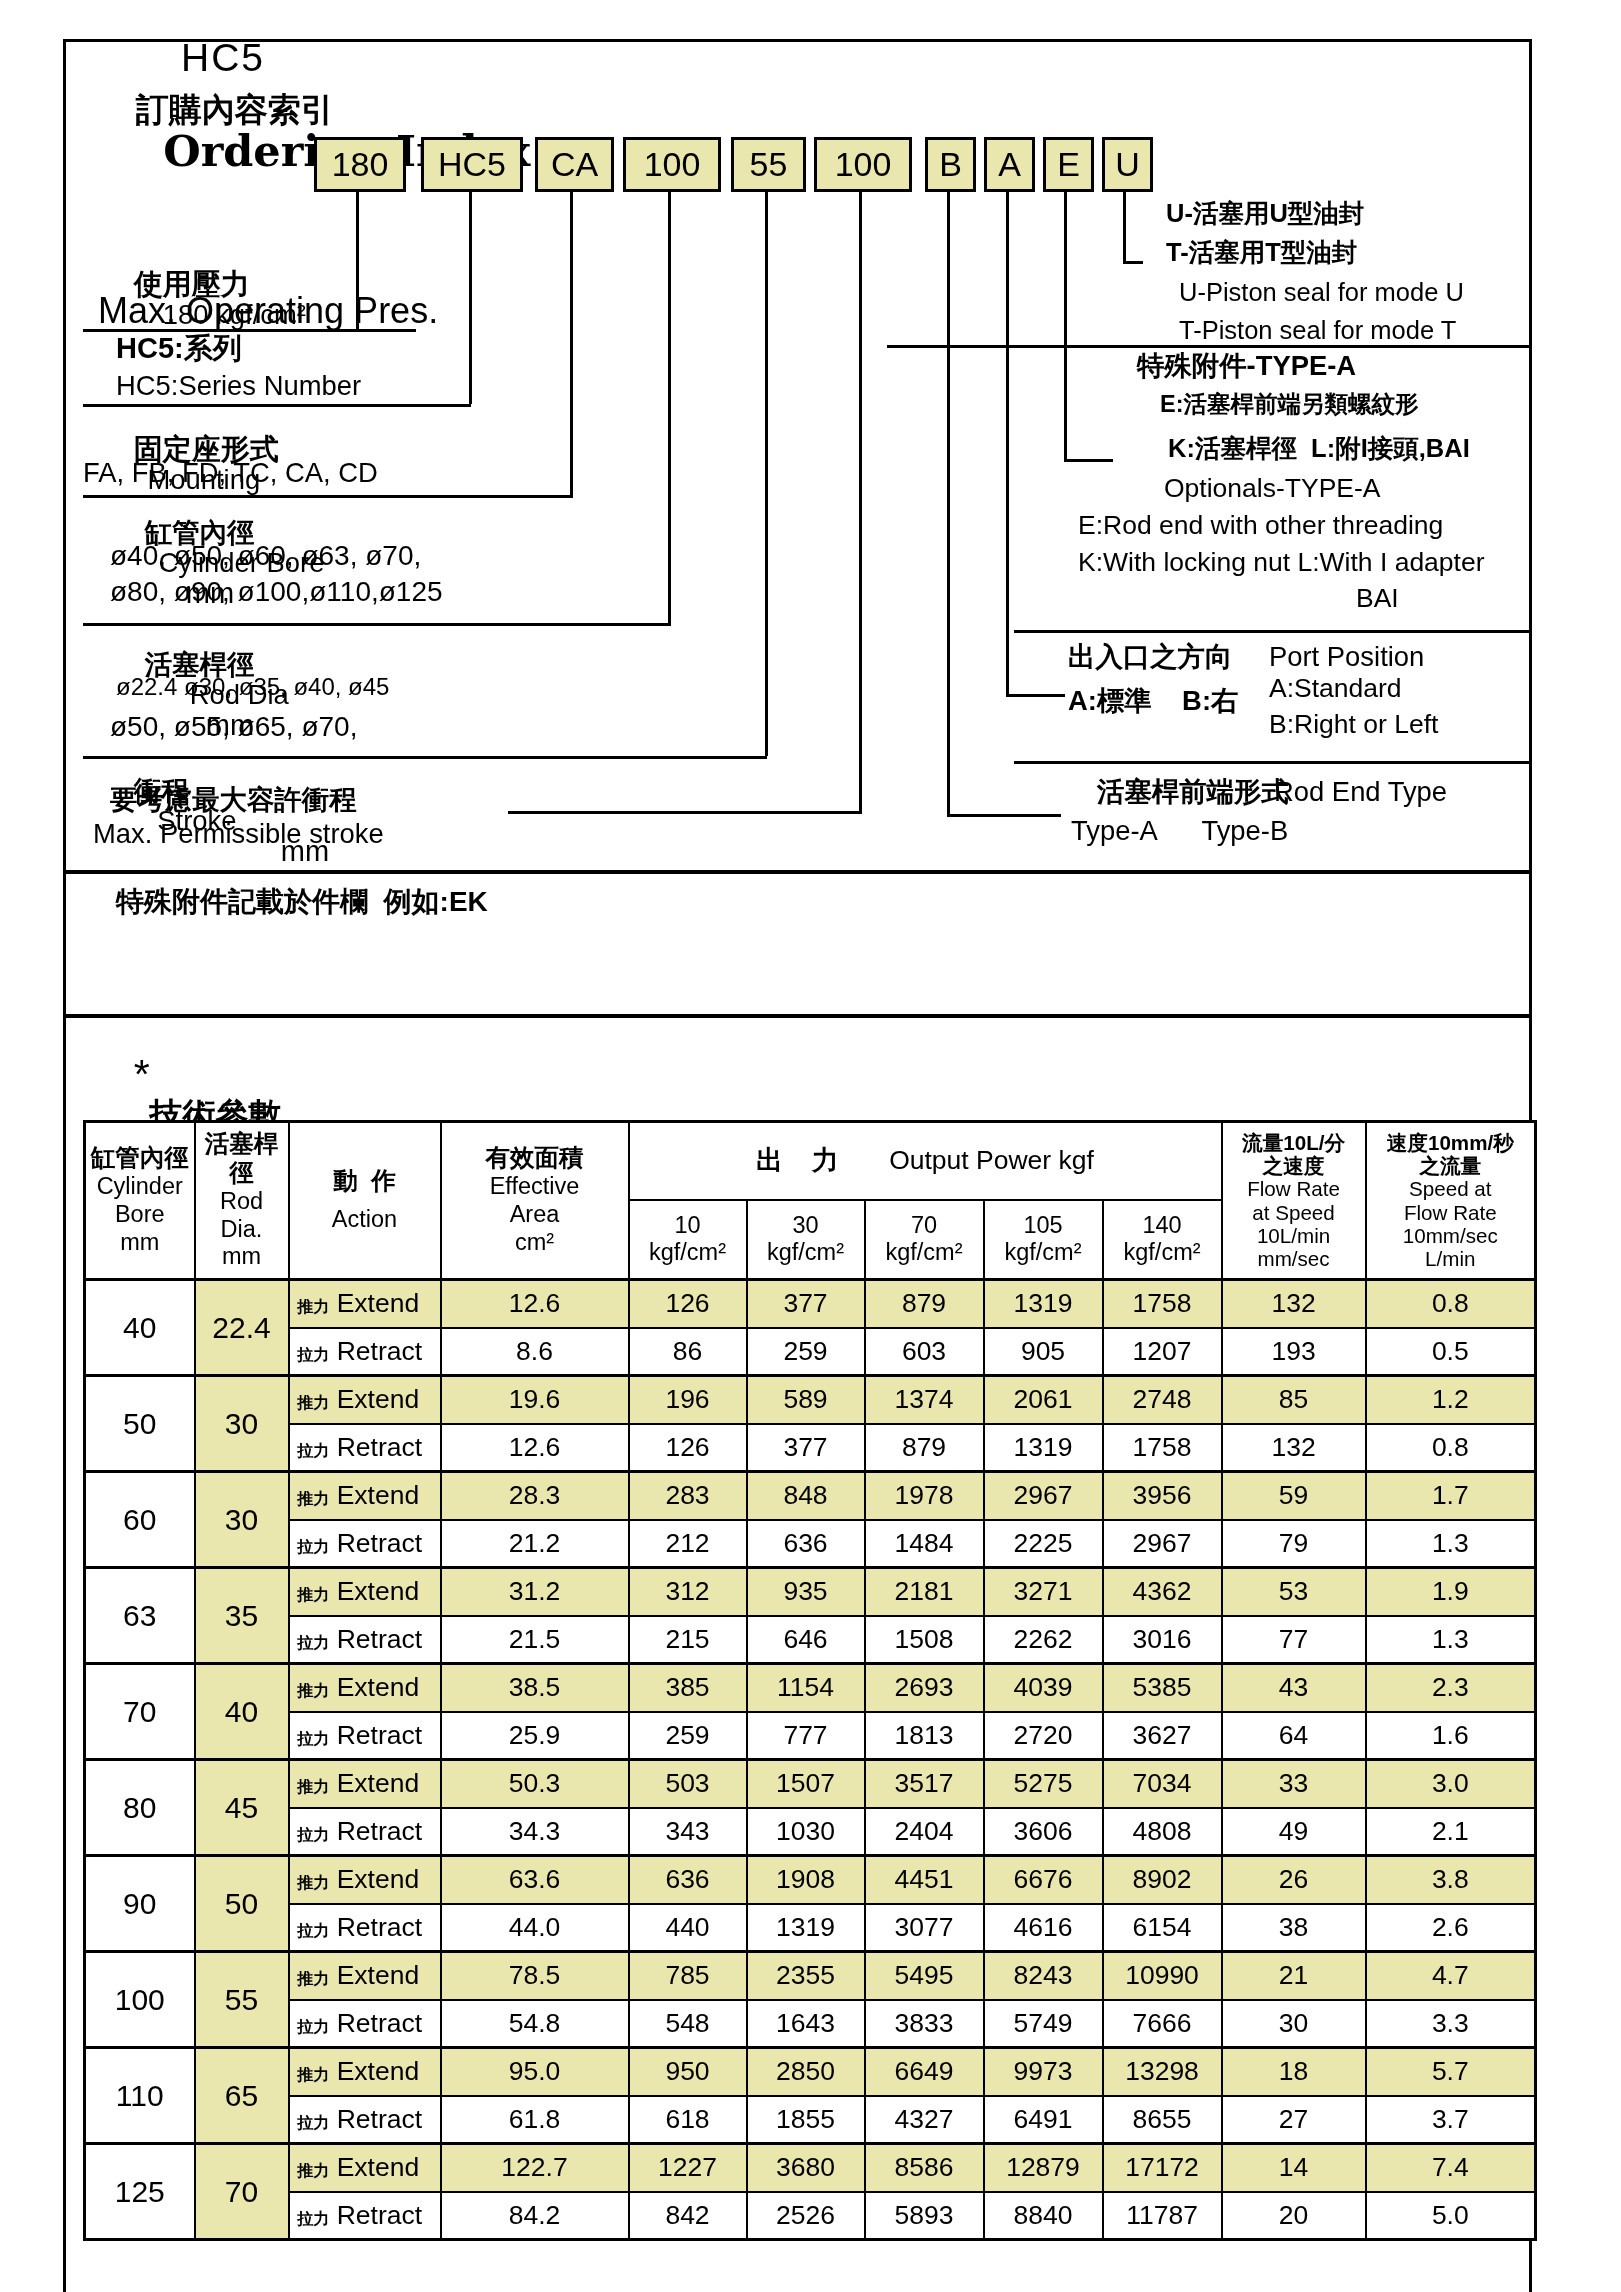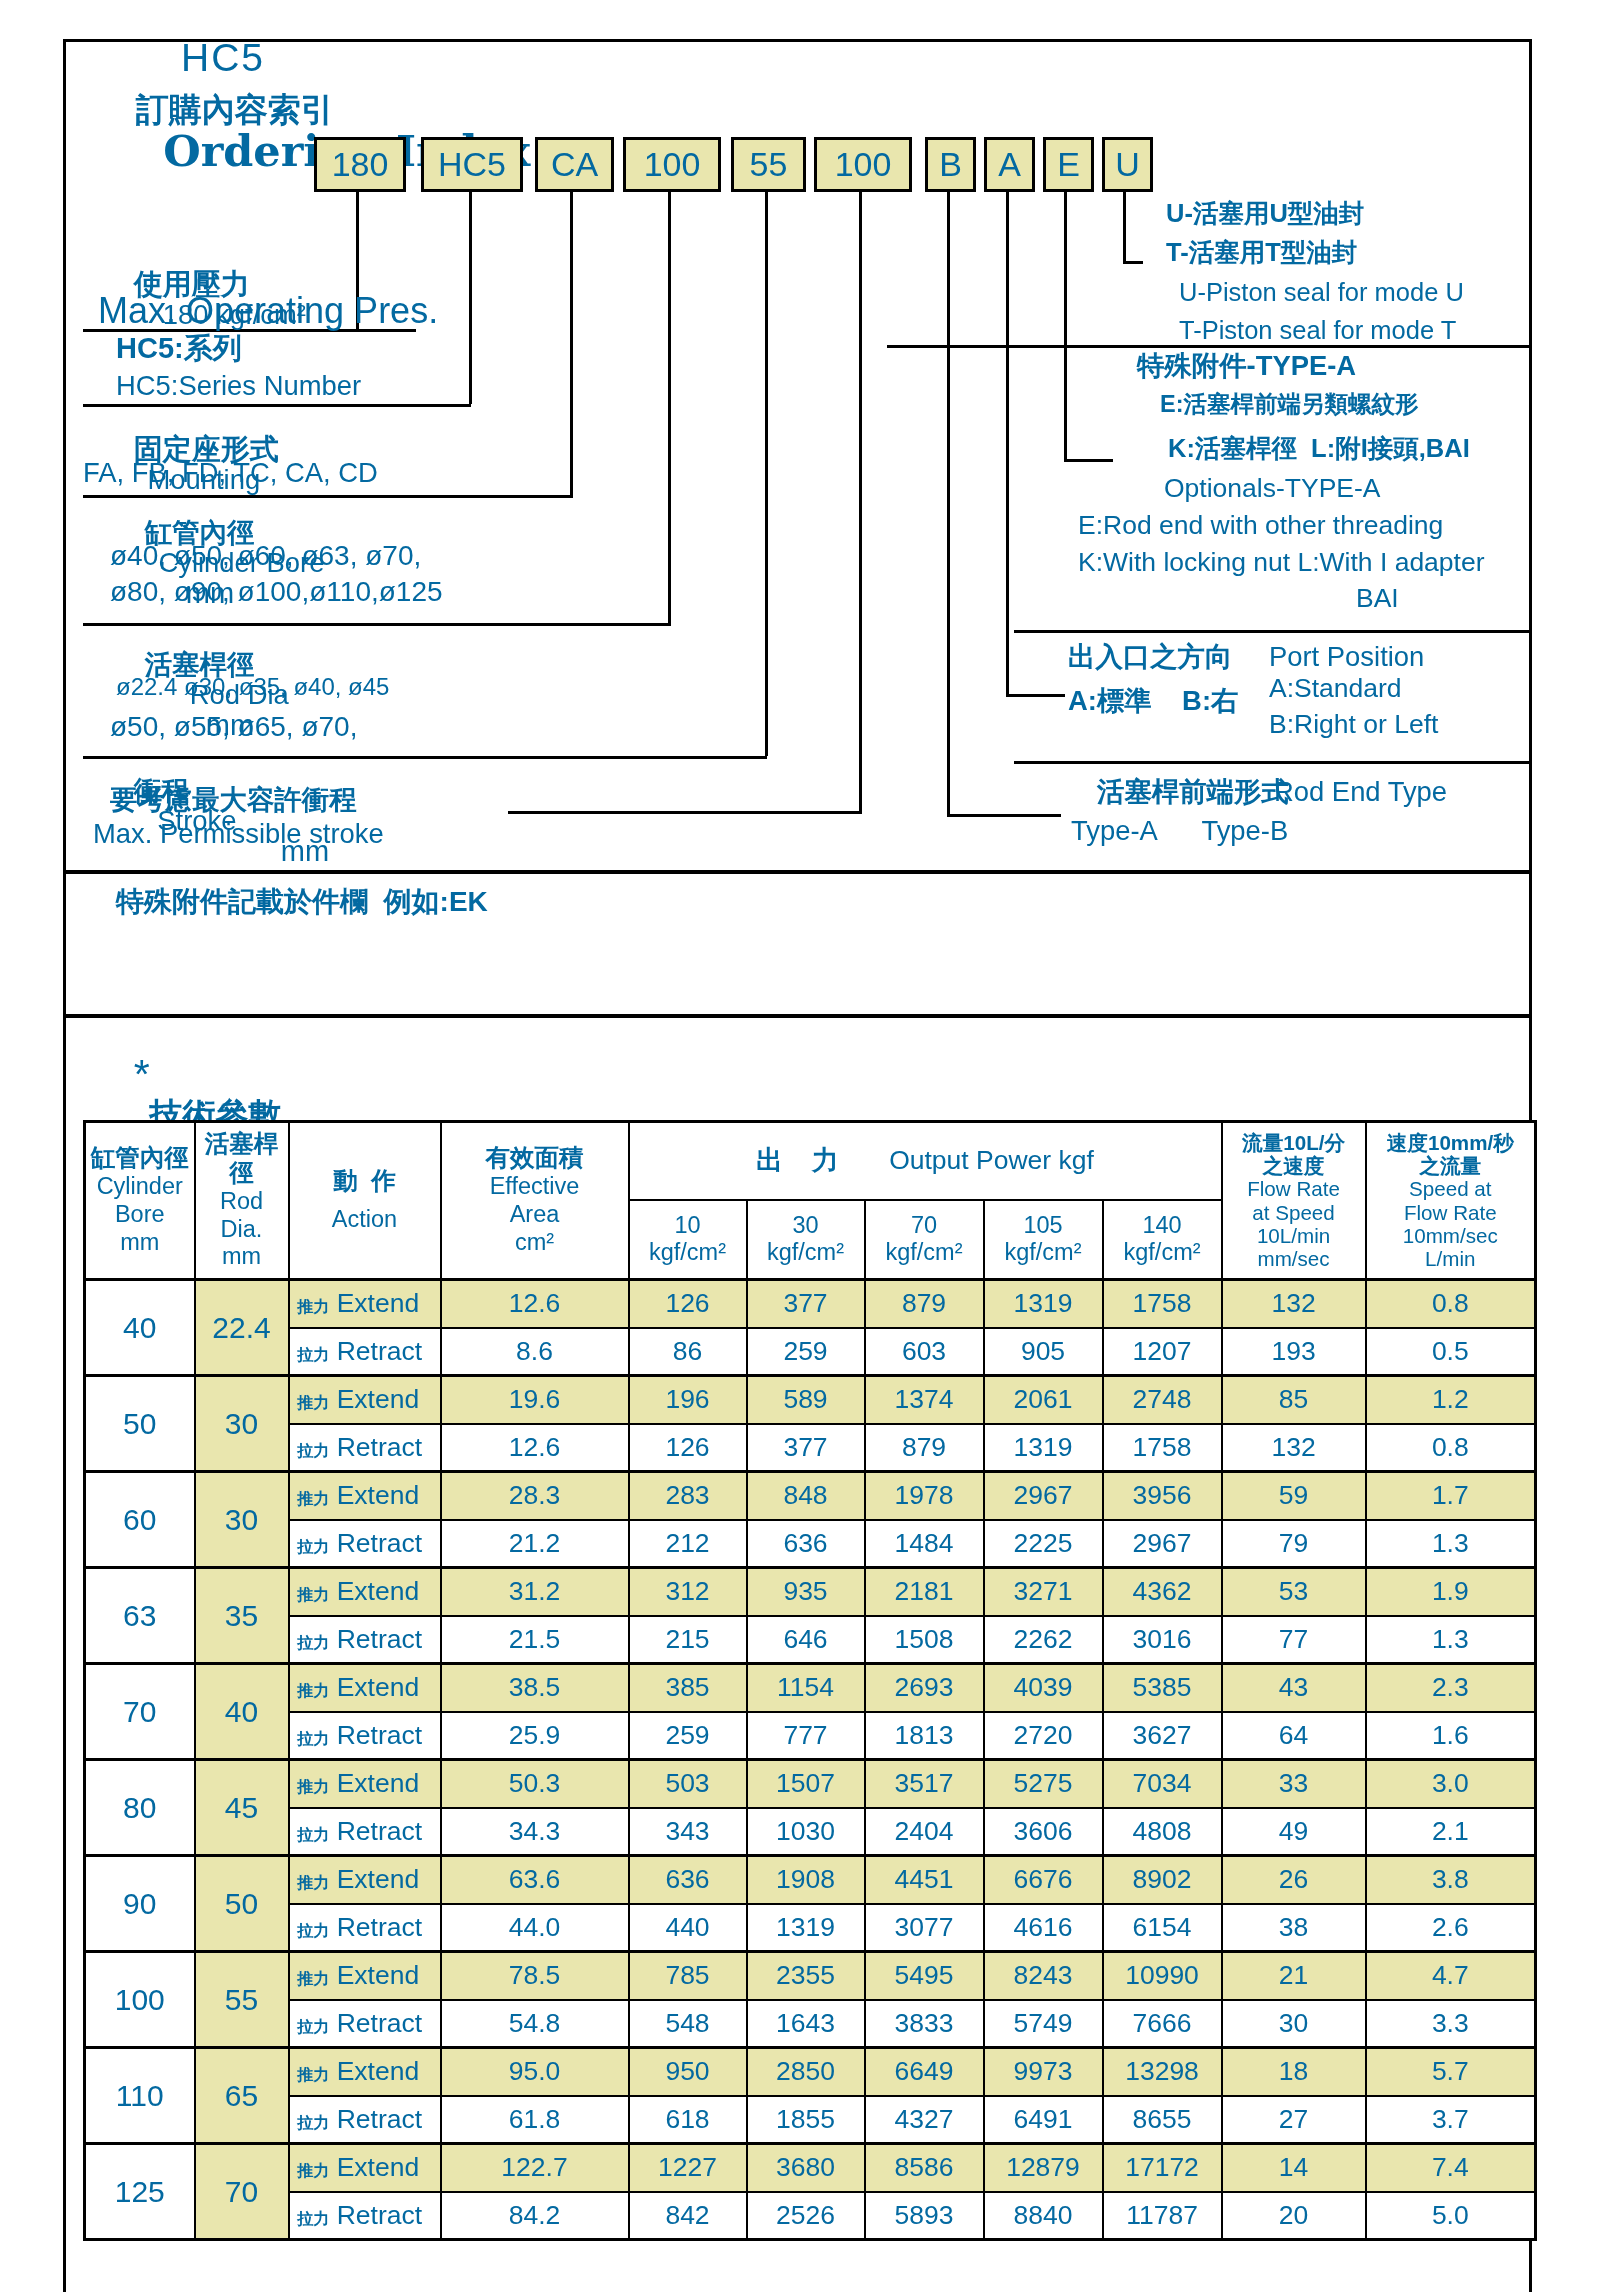--- a/index.html
+++ b/index.html
@@ -1,17 +1,17 @@
 <!DOCTYPE html>
 <html><head>
 <meta charset="utf-8">
 <style>
   html,body{margin:0;padding:0;background:#ffffff;}
   #page{position:relative;width:1621px;height:2293px;background:#ffffff;overflow:hidden;
-        font-family:"Liberation Sans","DejaVu Sans",sans-serif;color:#0369a1;}
+        font-family:"Liberation Sans","DejaVu Sans",sans-serif;color:#000000;}
   
   #frame{position:absolute;left:63px;top:39px;width:1469px;height:2253px;
          border:3.9px solid #000;border-bottom:none;box-sizing:border-box;}
   
   .t{position:absolute;white-space:pre;line-height:1.1;}
   .zh{font-weight:700;}
   
   .vl{position:absolute;width:2.9px;background:#000;}
   .hl-line{position:absolute;height:2.9px;background:#000;}
   

